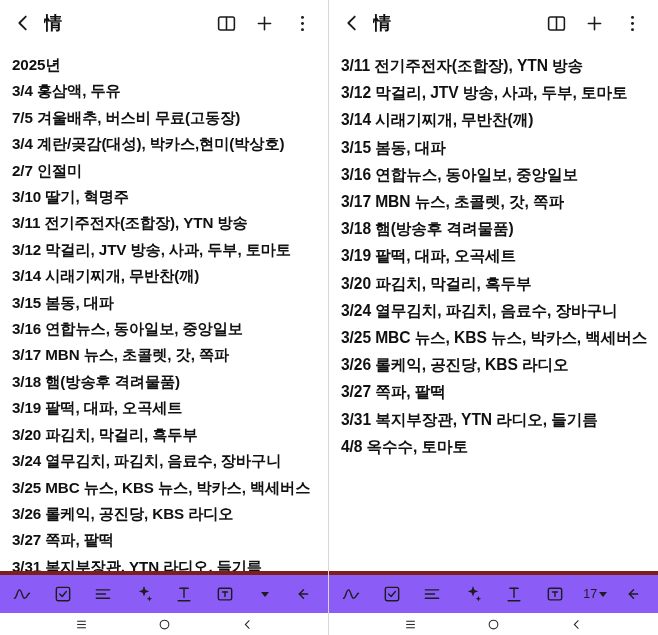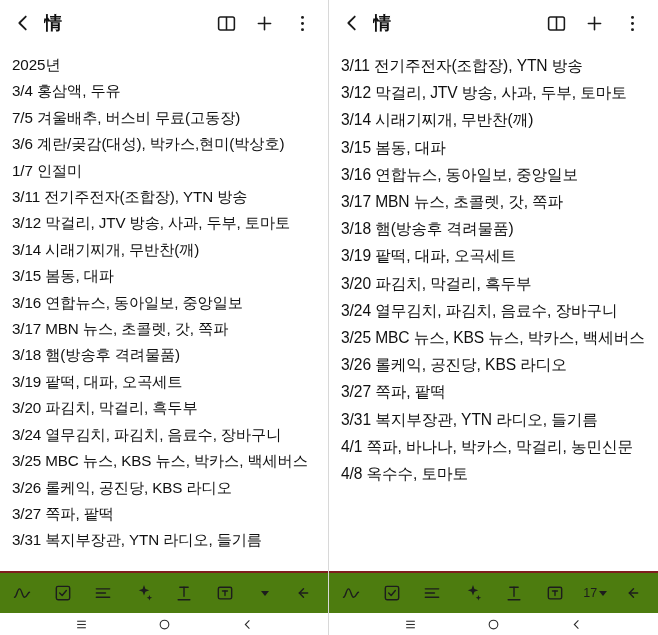--- a/index.html
+++ b/index.html
@@ -61,43 +61,44 @@
     width: 24px; height: 24px;
     display: flex; align-items: center; justify-content: center;
     color: #1a1a1a;
   }
 
   
   .note-body {
     flex: 1 1 auto;
     padding: 6px 12px 0 12px;
     overflow: hidden;
+    font-weight: bold;
   }
   .note-line {
     font-size: 15.2px;
     line-height: 26.4px;
     color: #101010;
     white-space: nowrap;
     letter-spacing: -0.1px;
   }
   .pane.right .note-line {
     font-size: 15.6px;
     line-height: 27.2px;
   }
 
   
   .toolbar {
     flex: 0 0 42px;
     height: 42px;
-    border-top: 2px solid #7f1d1d;
+    border-top: 4px solid #7f1d1d;
     display: flex;
     align-items: center;
     justify-content: space-between;
     padding: 0 8px;
-    background: #4d7c0f;
+    background: #8b5cf6;
   }
   .tb-item {
     width: 28px;
     height: 30px;
     display: flex;
     align-items: center;
     justify-content: center;
     color: #1d1d1d;
     position: relative;
     flex: 0 0 auto;
@@ -167,22 +168,23 @@
               <circle cx="12" cy="19" r="1.7"></circle>
             </svg>
         </div>
       </div>
     </div>
 
     <div class="note-body">
       <div class="note-line">2025년</div>
       <div class="note-line">3/4 홍삼액, 두유</div>
       <div class="note-line">7/5 겨울배추, 버스비 무료(고동장)</div>
-      <div class="note-line">3/6 계란/곶감(대성), 박카스,현미(박상호)</div>
-      <div class="note-line">1/7 인절미</div>
+      <div class="note-line">3/4 계란/곶감(대성), 박카스,현미(박상호)</div>
+      <div class="note-line">2/7 인절미</div>
+      <div class="note-line">3/10 딸기, 혁명주</div>
       <div class="note-line">3/11 전기주전자(조합장), YTN 방송</div>
       <div class="note-line">3/12 막걸리, JTV 방송, 사과, 두부, 토마토</div>
       <div class="note-line">3/14 시래기찌개, 무반찬(깨)</div>
       <div class="note-line">3/15 봄동, 대파</div>
       <div class="note-line">3/16 연합뉴스, 동아일보, 중앙일보</div>
       <div class="note-line">3/17 MBN 뉴스, 초콜렛, 갓, 쪽파</div>
       <div class="note-line">3/18 햄(방송후 격려물품)</div>
       <div class="note-line">3/19 팥떡, 대파, 오곡세트</div>
       <div class="note-line">3/20 파김치, 막걸리, 흑두부</div>
       <div class="note-line">3/24 열무김치, 파김치, 음료수, 장바구니</div>
@@ -304,21 +306,20 @@
       <div class="note-line">3/16 연합뉴스, 동아일보, 중앙일보</div>
       <div class="note-line">3/17 MBN 뉴스, 초콜렛, 갓, 쪽파</div>
       <div class="note-line">3/18 햄(방송후 격려물품)</div>
       <div class="note-line">3/19 팥떡, 대파, 오곡세트</div>
       <div class="note-line">3/20 파김치, 막걸리, 흑두부</div>
       <div class="note-line">3/24 열무김치, 파김치, 음료수, 장바구니</div>
       <div class="note-line">3/25 MBC 뉴스, KBS 뉴스, 박카스, 백세버스</div>
       <div class="note-line">3/26 롤케익, 공진당, KBS 라디오</div>
       <div class="note-line">3/27 쪽파, 팥떡</div>
       <div class="note-line">3/31 복지부장관, YTN 라디오, 들기름</div>
-      <div class="note-line">4/1 쪽파, 바나나, 박카스, 막걸리, 농민신문</div>
       <div class="note-line">4/8 옥수수, 토마토</div>
 
     </div>
 
     <div class="toolbar">
       <div class="tb-item">
         <svg width="20" height="20" viewBox="0 0 24 24" fill="none" stroke="currentColor" stroke-width="1.7" stroke-linecap="round">
             <path d="M3 17c3 0 3-10 6-10s3 10 6 10 4-6 6-6"></path>
           </svg>
       </div>

